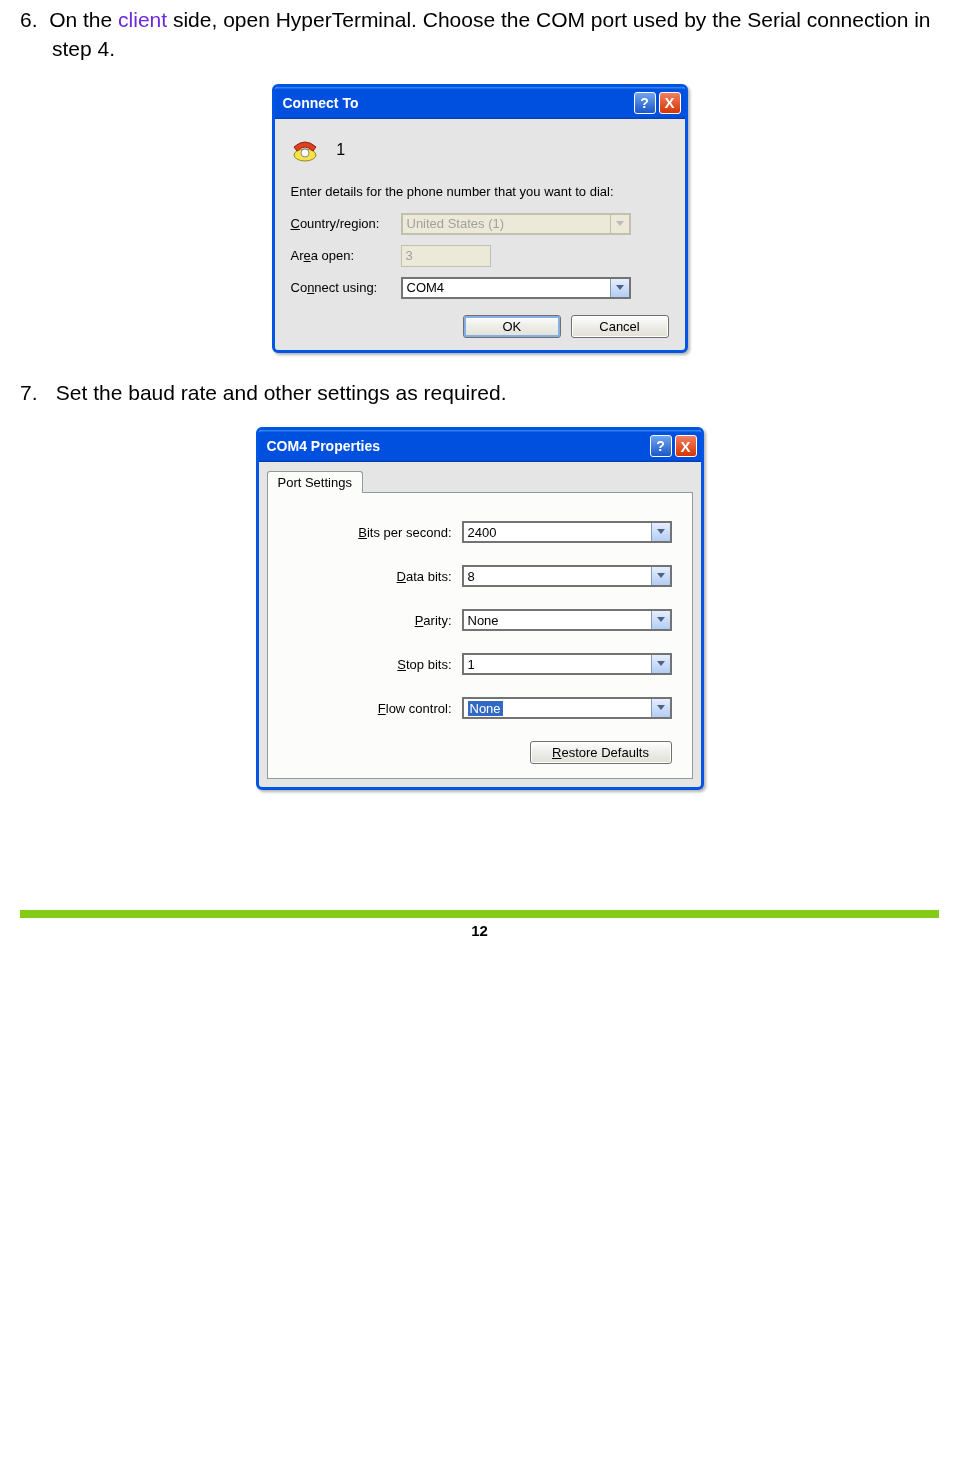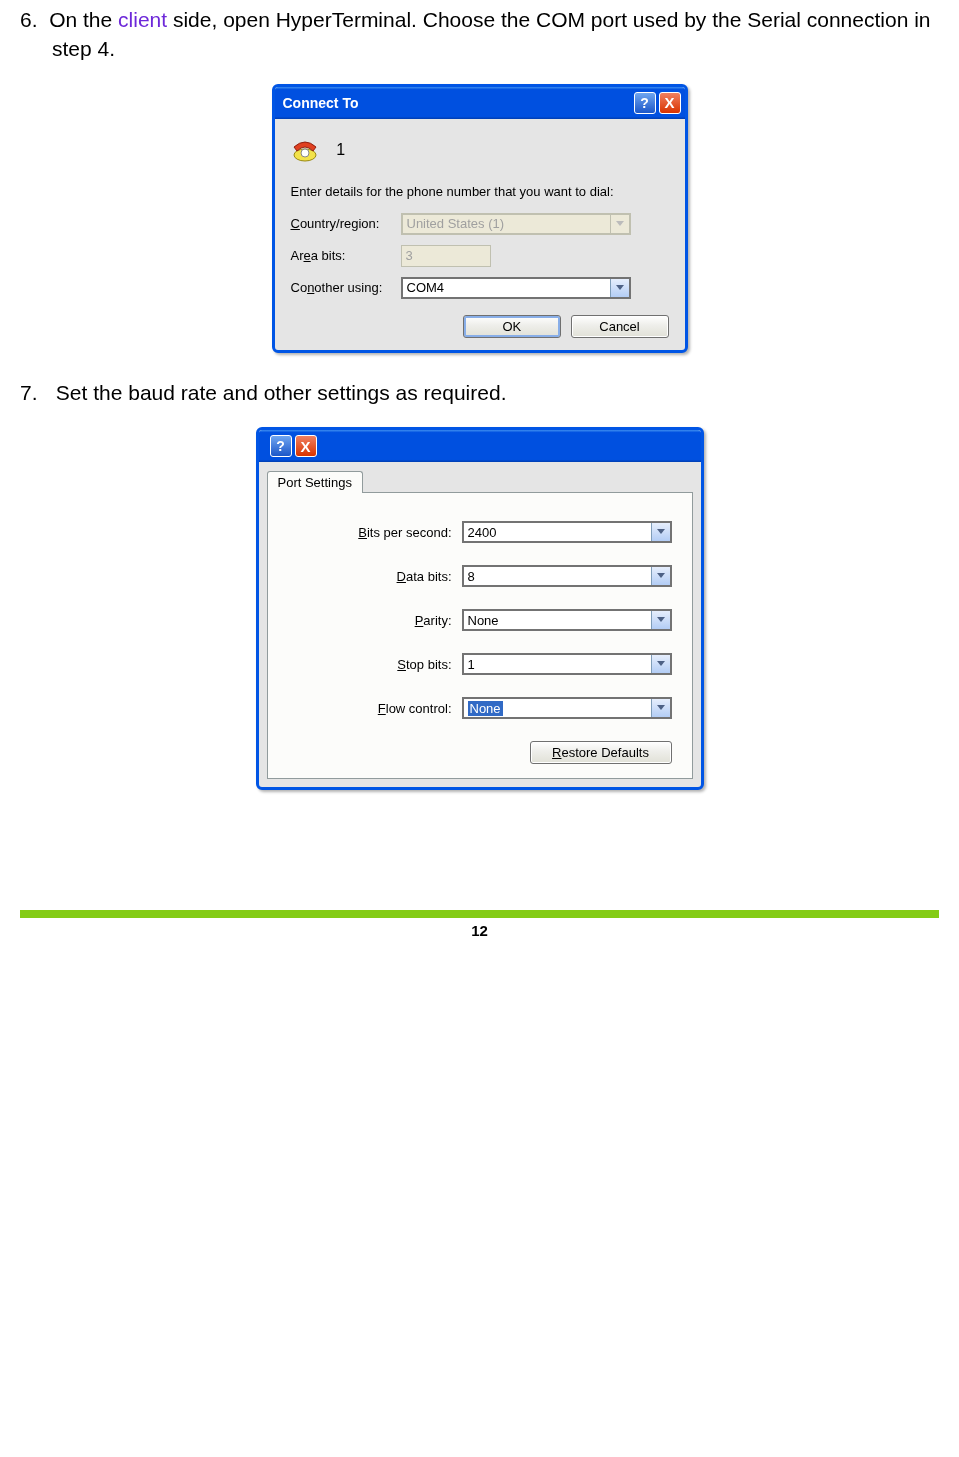--- a/index.html
+++ b/index.html
@@ -207,27 +207,27 @@
           <span class="combo-text">United States (1)</span>
           <span class="combo-btn">
               <svg width="8" height="6">
                 <polygon points="0,0 8,0 4,5"></polygon>
               </svg>
             </span>
         </div>
       </div>
 
       <div class="row">
-        <label><span>Ar</span><span class="u">e</span><span>a bits:</span></label>
+        <label><span>Ar</span><span class="u">e</span><span>a open:</span></label>
         <div class="field disabled" style="width:90px;">3</div>
       </div>
 
 
       <div class="row">
-        <label><span>Co</span><span class="u">n</span><span>other using:</span></label>
+        <label><span>Co</span><span class="u">n</span><span>nect using:</span></label>
         <div class="combo" style="width:230px;">
           <span class="combo-text">COM4</span>
           <span class="combo-btn">
               <svg width="8" height="6">
                 <polygon points="0,0 8,0 4,5"></polygon>
               </svg>
             </span>
         </div>
       </div>
 
@@ -240,20 +240,21 @@
 </div>
 
 <div class="instruction">
   <span class="num">7.</span>
   <span>Set the baud rate and other settings as required.</span>
 </div>
 
 <div class="dialog-wrap">
   <div class="dialog" style="width:442px;">
     <div class="titlebar">
+      <span class="tb-title">COM4 Properties</span>
       <span class="tb-btn tb-help">?</span>
       <span class="tb-btn tb-close">X</span>
     </div>
     <div class="tab-strip">
       <span class="tab">Port Settings</span>
     </div>
     <div class="tab-panel">
 
       <div class="prow">
         <label><span class="u">B</span><span>its per second:</span></label>

